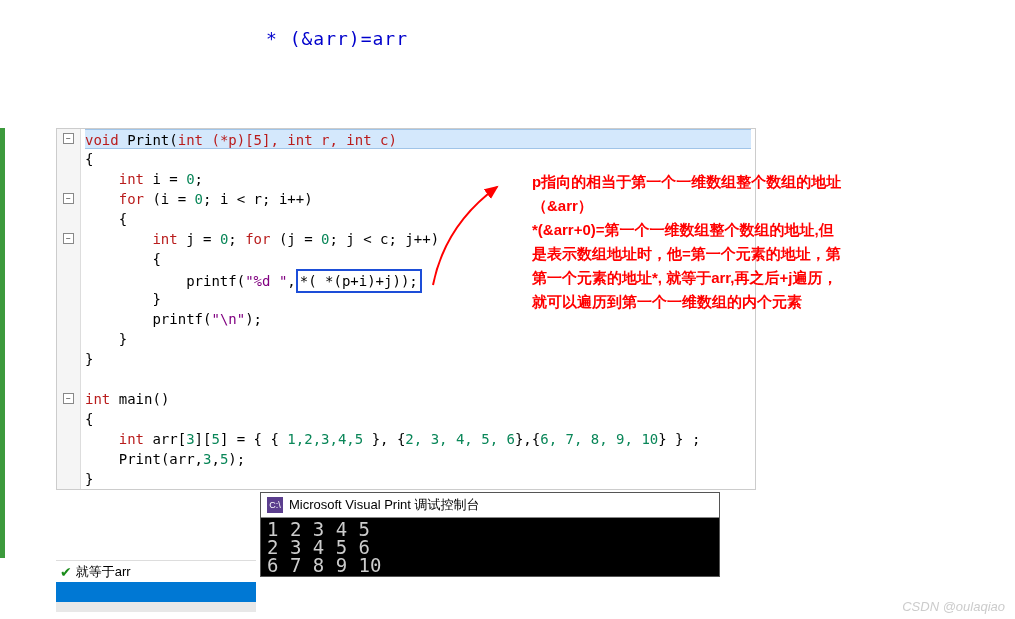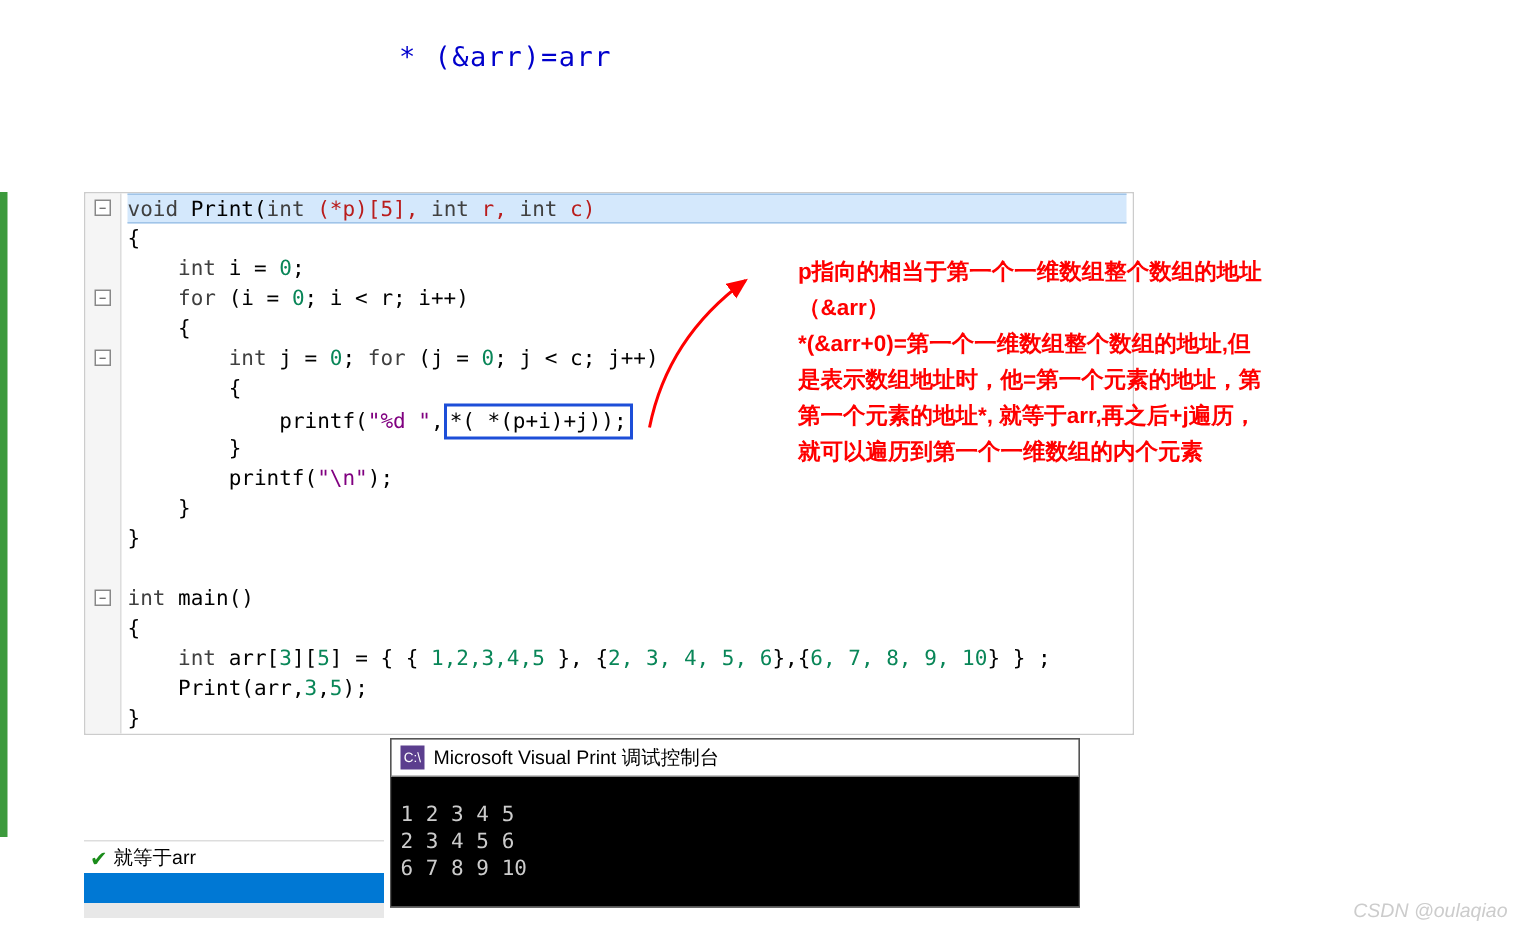--- a/index.html
+++ b/index.html
@@ -6,31 +6,31 @@
     body { width: 1015px; height: 619px; background: #fff; font-family: Consolas, monospace; position: relative; overflow: hidden; }
     .top-text { color: #0000cc; font-family: Consolas, monospace; font-size: 18px; position: absolute; top: 28px; left: 220px; letter-spacing: 1px; margin-left: 46px; }
     .editor-container { position: absolute; top: 128px; left: 56px; width: 700px; background: #fff; border: 1px solid #ccc; }
     .code-area { display: flex; }
     .gutter { width: 24px; background: #f5f5f5; border-right: 1px solid #ddd; position: relative; }
     .gutter-green { position: absolute; left: 0; top: 128px; width: 5px; height: 430px; background: #3c9a3c; }
     .fold-box { position: absolute; left: 6px; width: 11px; height: 11px; border: 1px solid #888; background: #fff; font-size: 8px; text-align: center; line-height: 9px; color: #444; cursor: pointer; }
     .code-lines { flex: 1; padding: 0 4px; font-size: 14px; line-height: 20px; background: #fff; }
     .code-line { height: 20px; white-space: pre; }
     .current-line { background: #d4e8fc; border-top: 1px solid #a0c4e8; border-bottom: 1px solid #a0c4e8; }
-    .kw { color: #404040; }
+    .kw { color: #b91c1c; }
     .num { color: #098658; }
     .str { color: #800080; }
     .ident { color: #b91c1c; }
     .highlight-box { border: 2px solid #1d4ed8; padding: 0 2px; display: inline-block; }
     .annotation { position: absolute; top: 170px; left: 500px; color: #ff0000; font-family: "Microsoft YaHei", sans-serif; font-size: 15px; line-height: 24px; width: 500px; font-weight: bold; margin-left: 32px; }
     .arrow-svg { position: absolute; top: 175px; left: 425px; pointer-events: none; }
     .console-window { position: absolute; top: 492px; left: 260px; width: 460px; background: #000; border: 1px solid #555; }
     .console-title { background: #fff; color: #000; padding: 3px 6px; font-family: "Microsoft YaHei", sans-serif; font-size: 13px; display: flex; align-items: center; gap: 6px; border-bottom: 1px solid #888; }
     .console-icon { width: 16px; height: 16px; background: #5b3e8e; color: #fff; font-size: 9px; display: inline-flex; align-items: center; justify-content: center; }
-    .console-body { background: #000; color: #ccc; font-family: Consolas, monospace; font-size: 14px; padding: 16px 6px; white-space: pre; line-height: 18px; min-height: 58px; }
+    .console-body { background: #000; color: #ccc; font-family: Consolas, monospace; font-size: 19px; padding: 2px 6px; white-space: pre; line-height: 18px; min-height: 58px; }
     .status-bar { position: absolute; top: 560px; left: 56px; width: 200px; background: #fff; padding: 2px 4px; font-family: "Microsoft YaHei", sans-serif; font-size: 13px; display: flex; align-items: center; gap: 4px; border-top: 1px solid #ddd; }
     .status-icon { color: #1a8c1a; font-size: 14px; }
     .status-ghost { position: absolute; left: 62px; top: 565px; color: #999; }
     .blue-bar { position: absolute; top: 582px; left: 56px; width: 200px; height: 20px; background: #0078d4; }
     .gray-bar { position: absolute; top: 602px; left: 56px; width: 200px; height: 10px; background: #e8e8e8; }
     .watermark { position: absolute; bottom: 5px; right: 10px; color: #ccc; font-family: sans-serif; font-size: 13px; font-style: italic; }
   </style>
 </head>
 <body>
 

